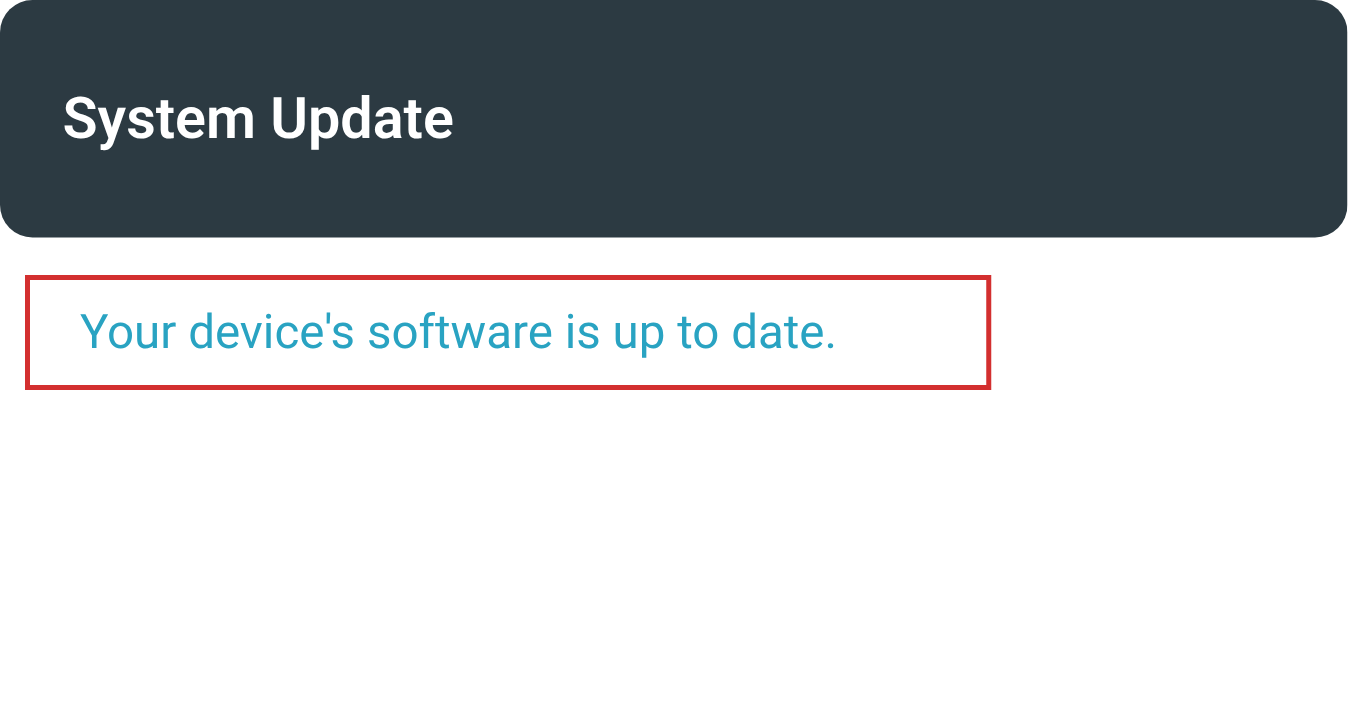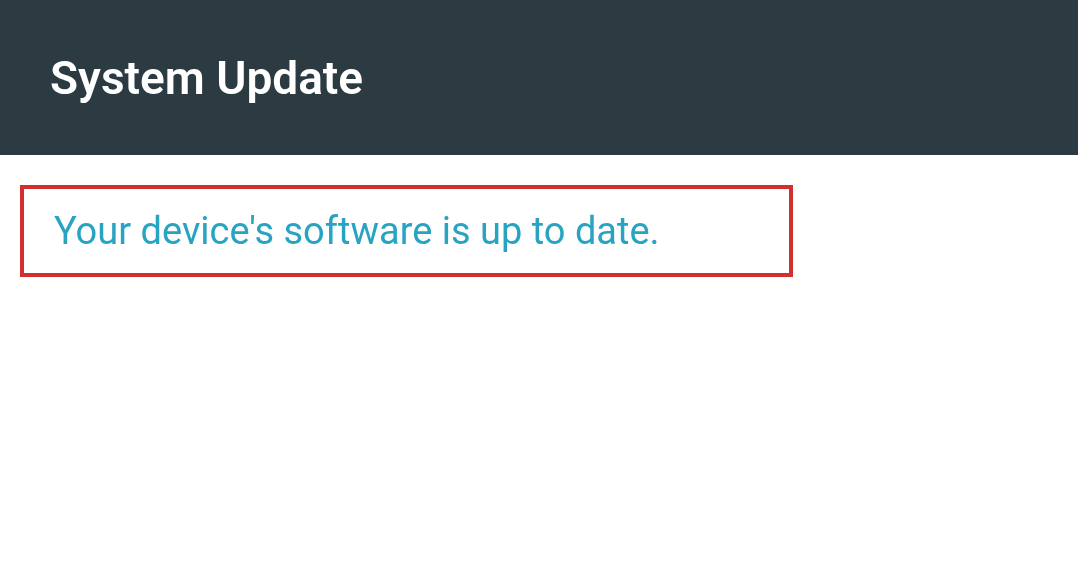--- a/index.html
+++ b/index.html
@@ -9,36 +9,37 @@
     }
     body {
       width: 1078px;
       height: 562px;
       font-family: -apple-system, BlinkMacSystemFont, 'Segoe UI', Roboto, Helvetica, Arial, sans-serif;
       background: #ffffff;
       overflow: hidden;
     }
     .header {
       background: #2c3a42;
-      height: 155px;
+      height: 190px;
       display: flex;
       align-items: center;
       padding-left: 50px;
+      border-radius: 26px;
     }
     .header-title {
       color: #ffffff;
       font-size: 46px;
       font-weight: 600;
     }
     .content {
       padding: 30px 20px;
     }
     .status-box {
       border: 4px solid #d32f2f;
-      padding: 20px 30px;
+      padding: 20px 40px;
       display: inline-block;
       width: 773px;
     }
     .status-text {
       color: #29a3c2;
       font-size: 38px;
       font-weight: 400;
     }
   </style>
 </head>

